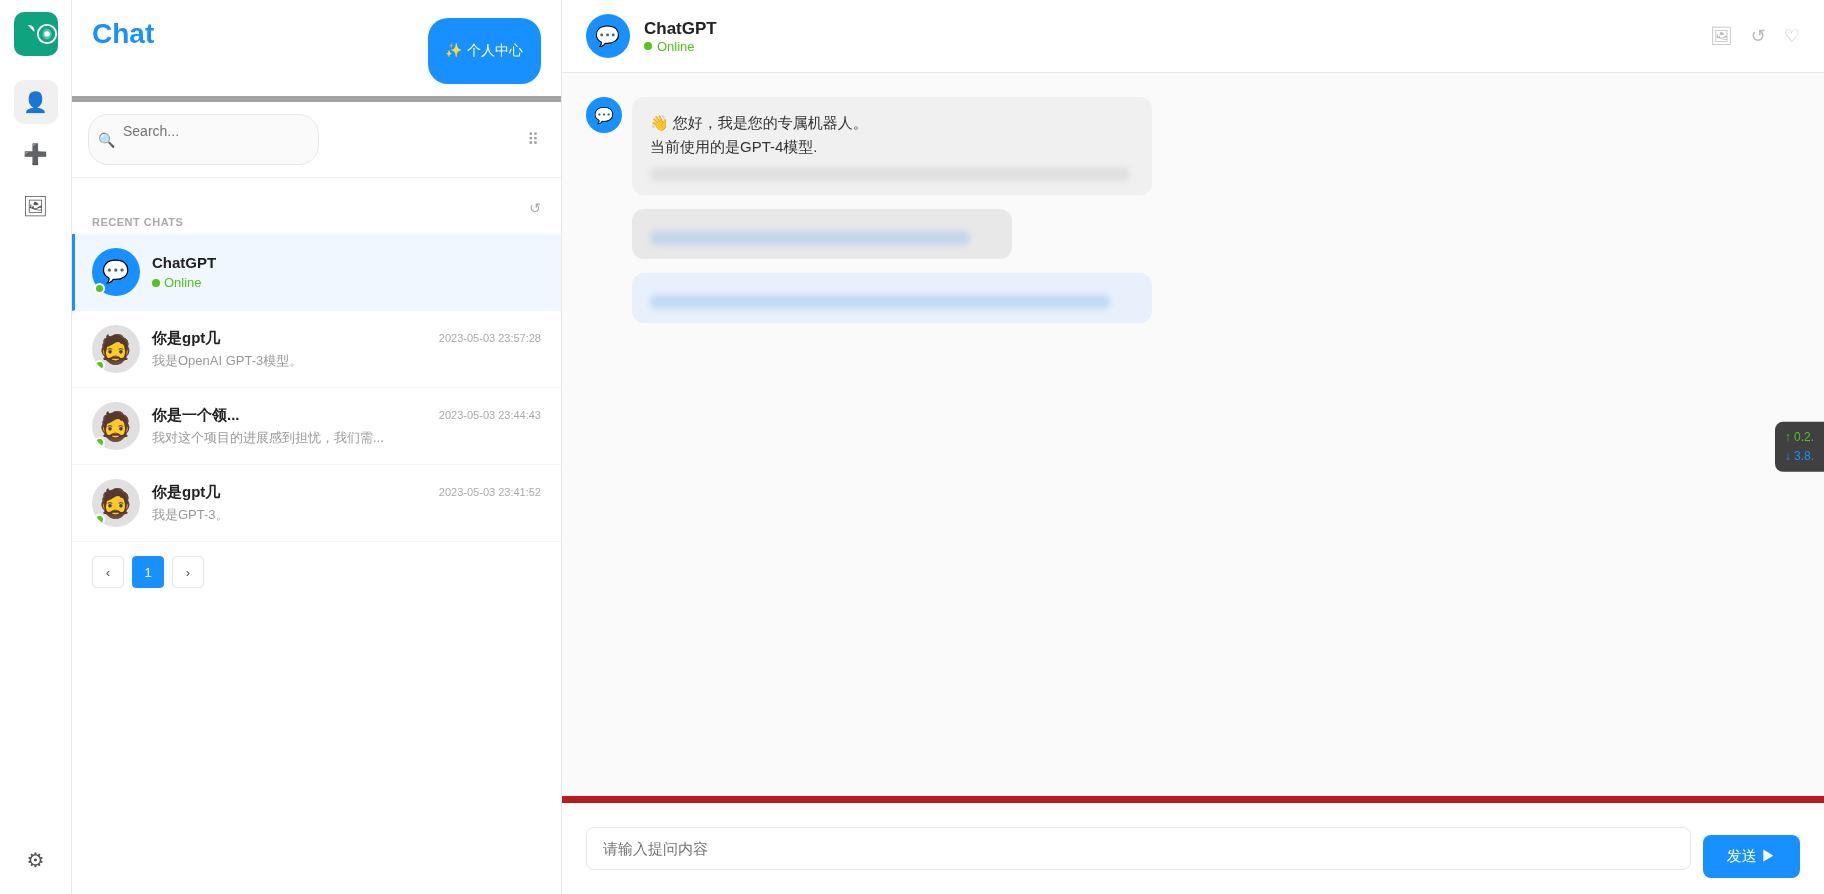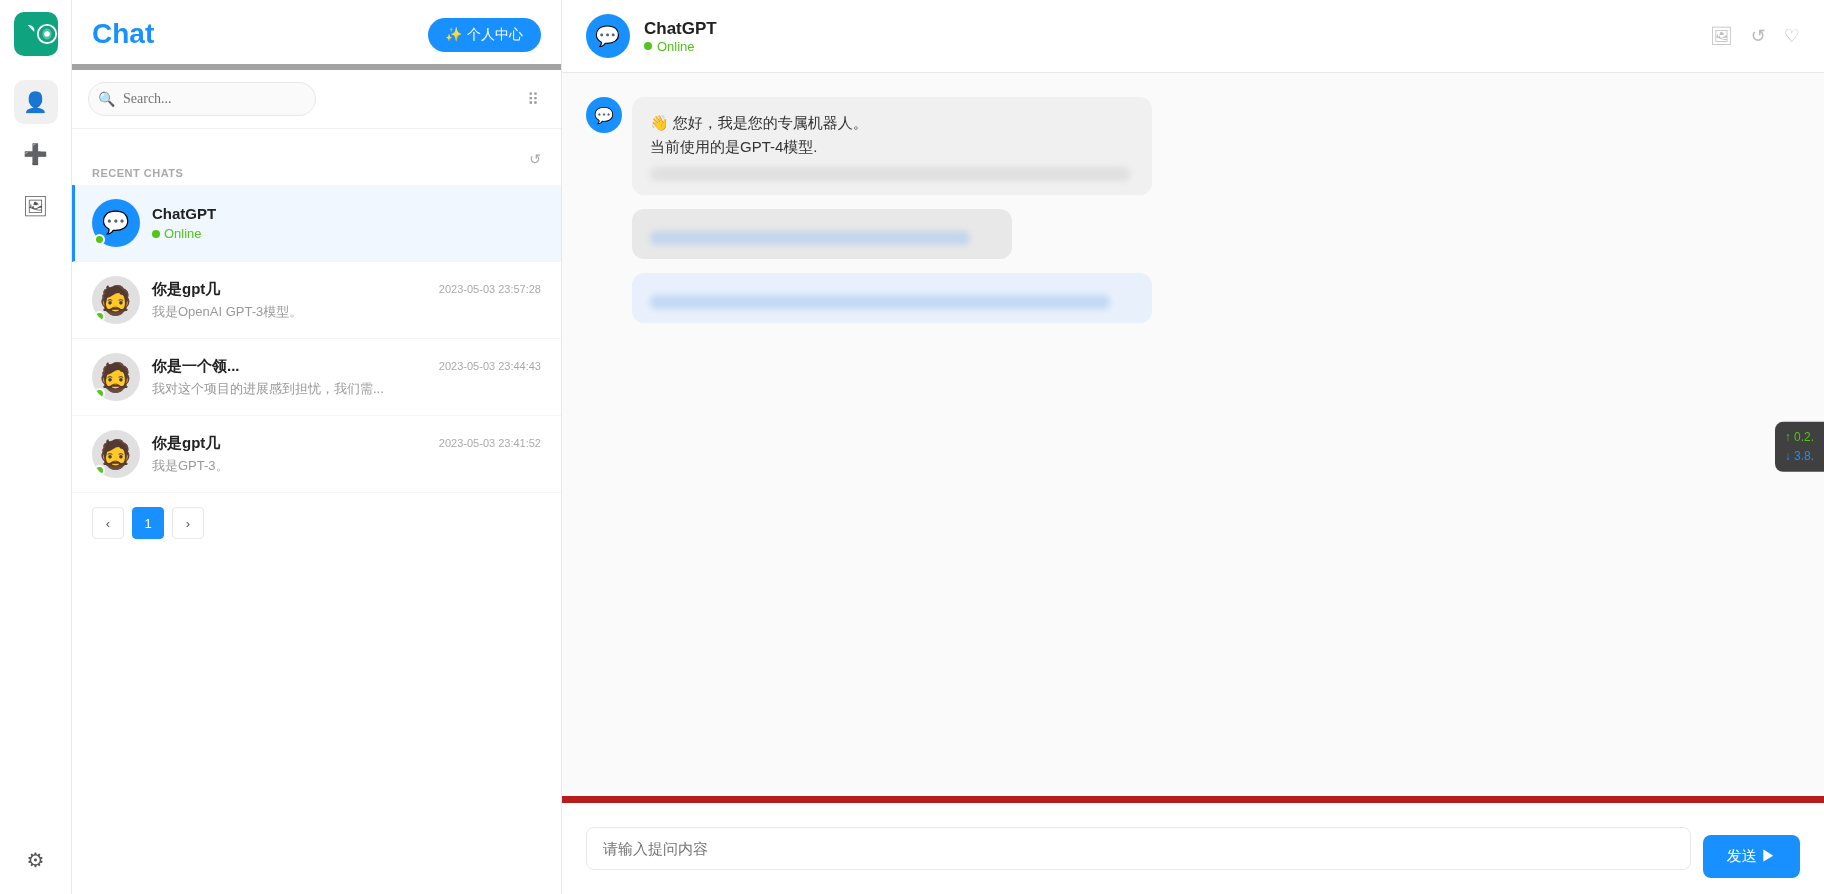--- a/index.html
+++ b/index.html
@@ -55,45 +55,44 @@
     .chat-list-title {
       font-size: 28px;
       font-weight: 700;
       color: #1890ff;
     }
     .personal-center-btn {
       background: #1890ff;
       color: white;
       border: none;
       border-radius: 20px;
-      padding: 8px 18px;
+      padding: 24px 18px;
       font-size: 14px;
       cursor: pointer;
       display: flex;
       align-items: center;
       gap: 6px;
     }
 
     .search-bar {
       padding: 12px 16px;
       display: flex;
       align-items: center;
       gap: 8px;
       border-bottom: 1px solid #f0f0f0;
     }
     .search-input {
       flex: 1;
       border: 1px solid #e8e8e8;
       border-radius: 20px;
-      padding: 8px 14px 8px 34px;
+      padding: 8px 14px 25px 34px;
       font-size: 14px;
       color: #4c1d95;
       background: #fafafa;
       outline: none;
-      font-family: Liberation Serif, serif;
     }
     .search-wrapper {
       flex: 1;
       position: relative;
     }
     .search-icon-inner {
       position: absolute;
       left: 10px;
       top: 50%;
       transform: translateY(-50%);

